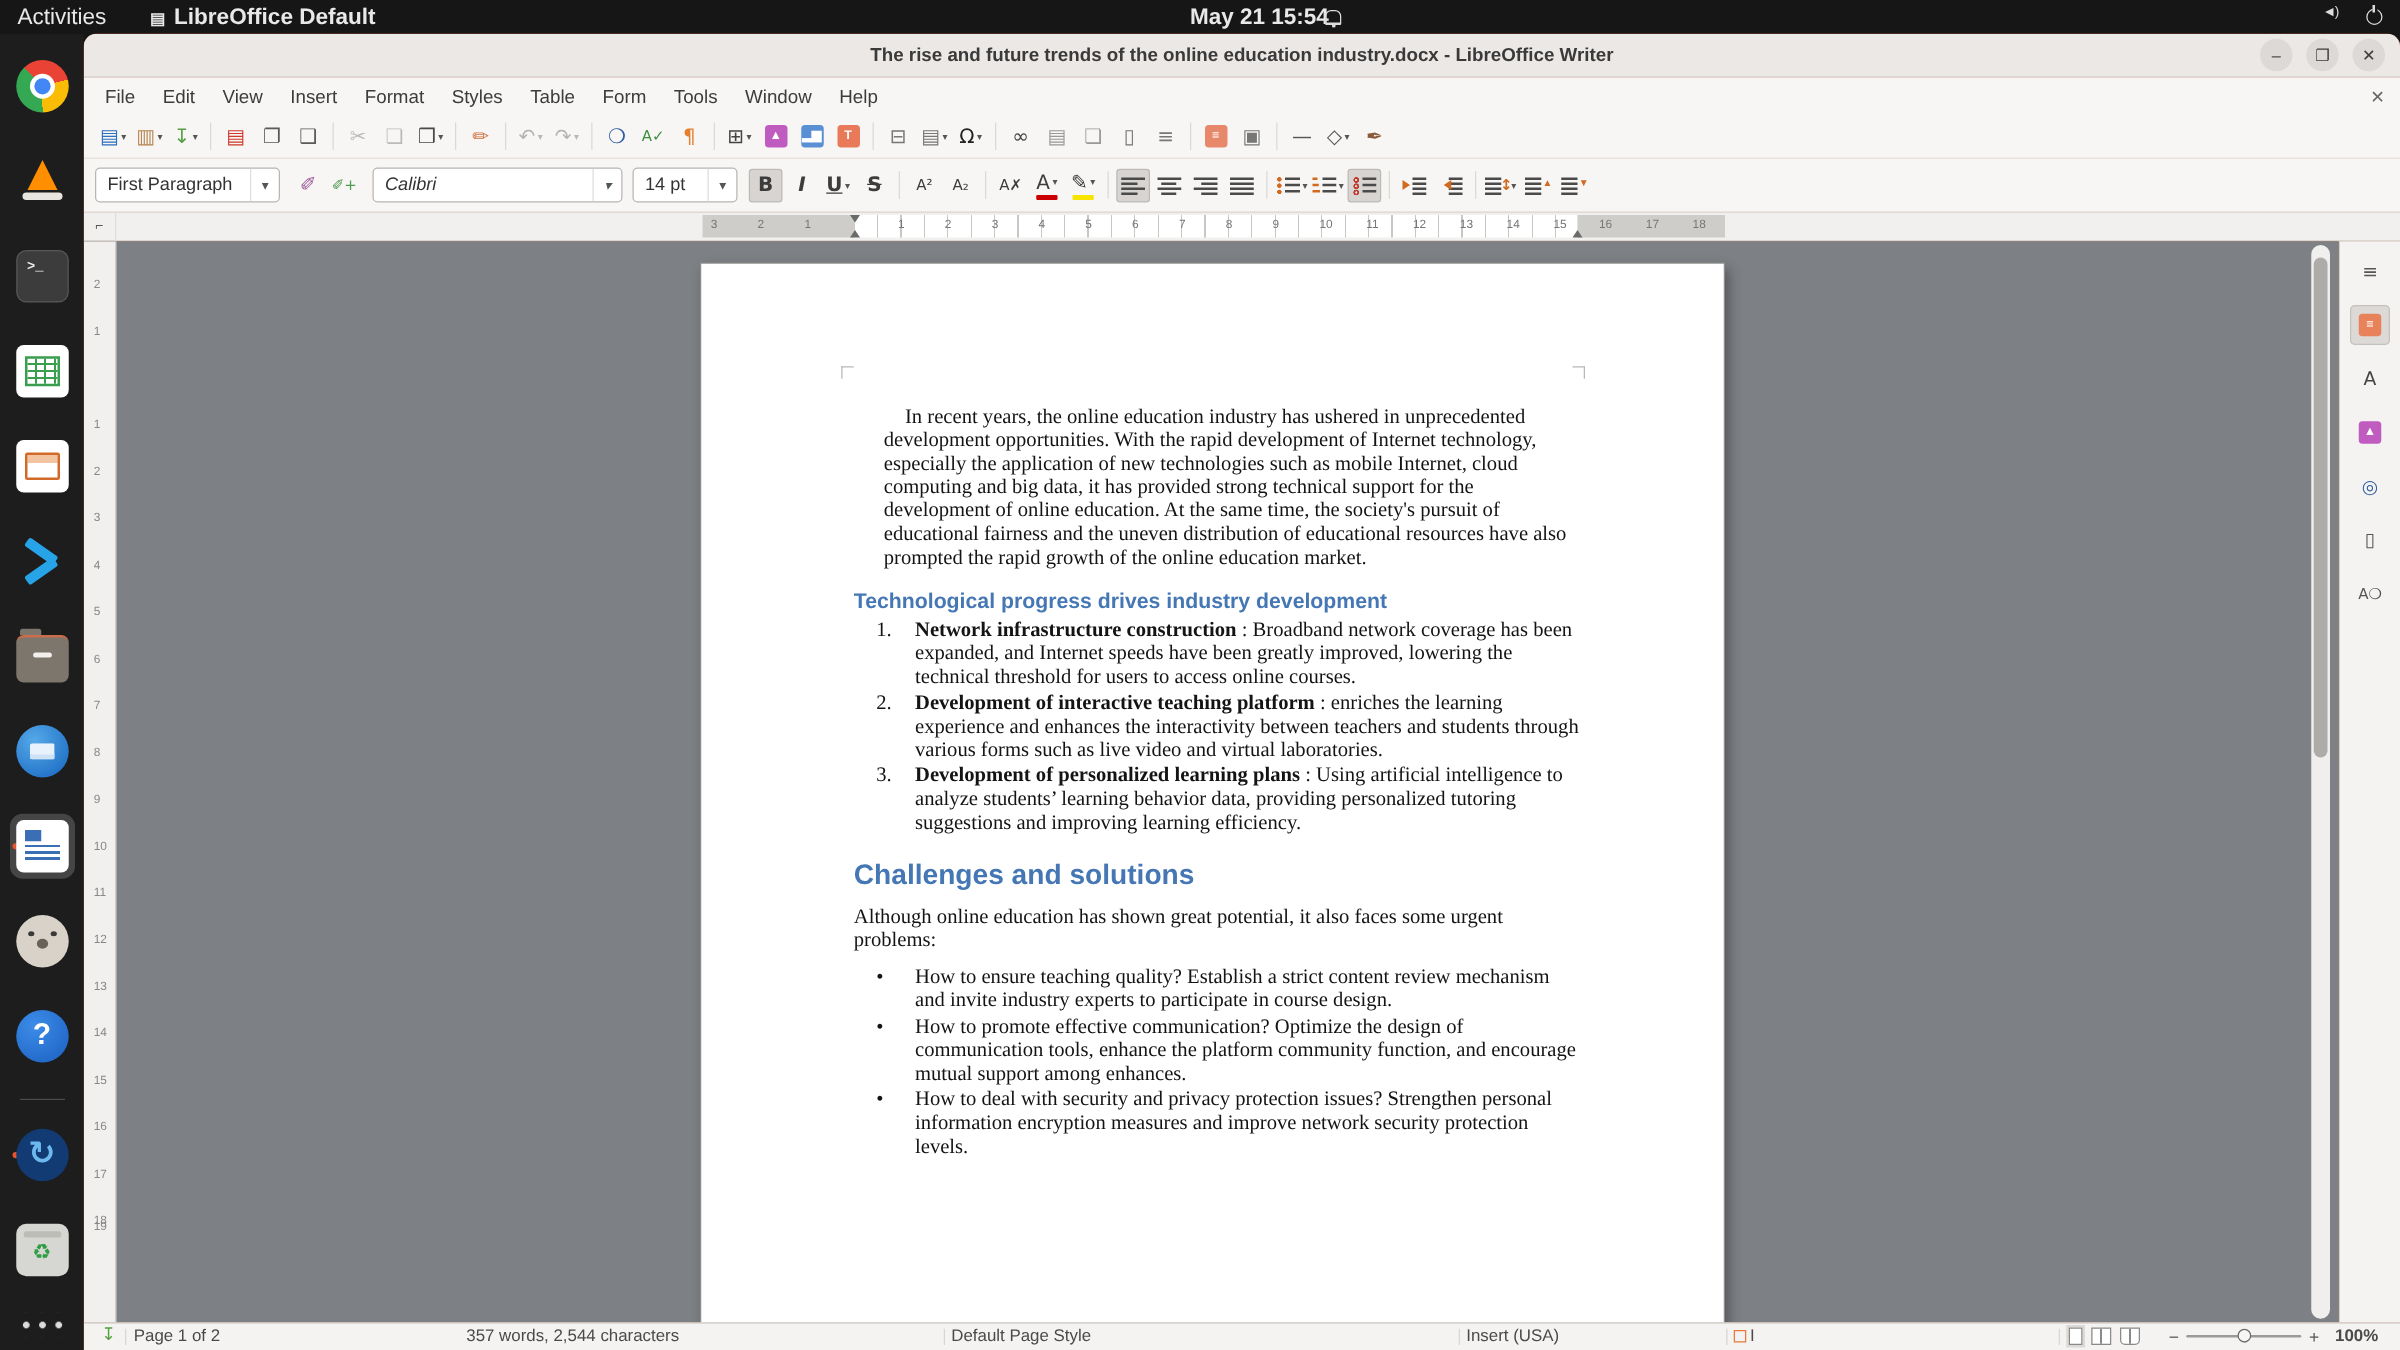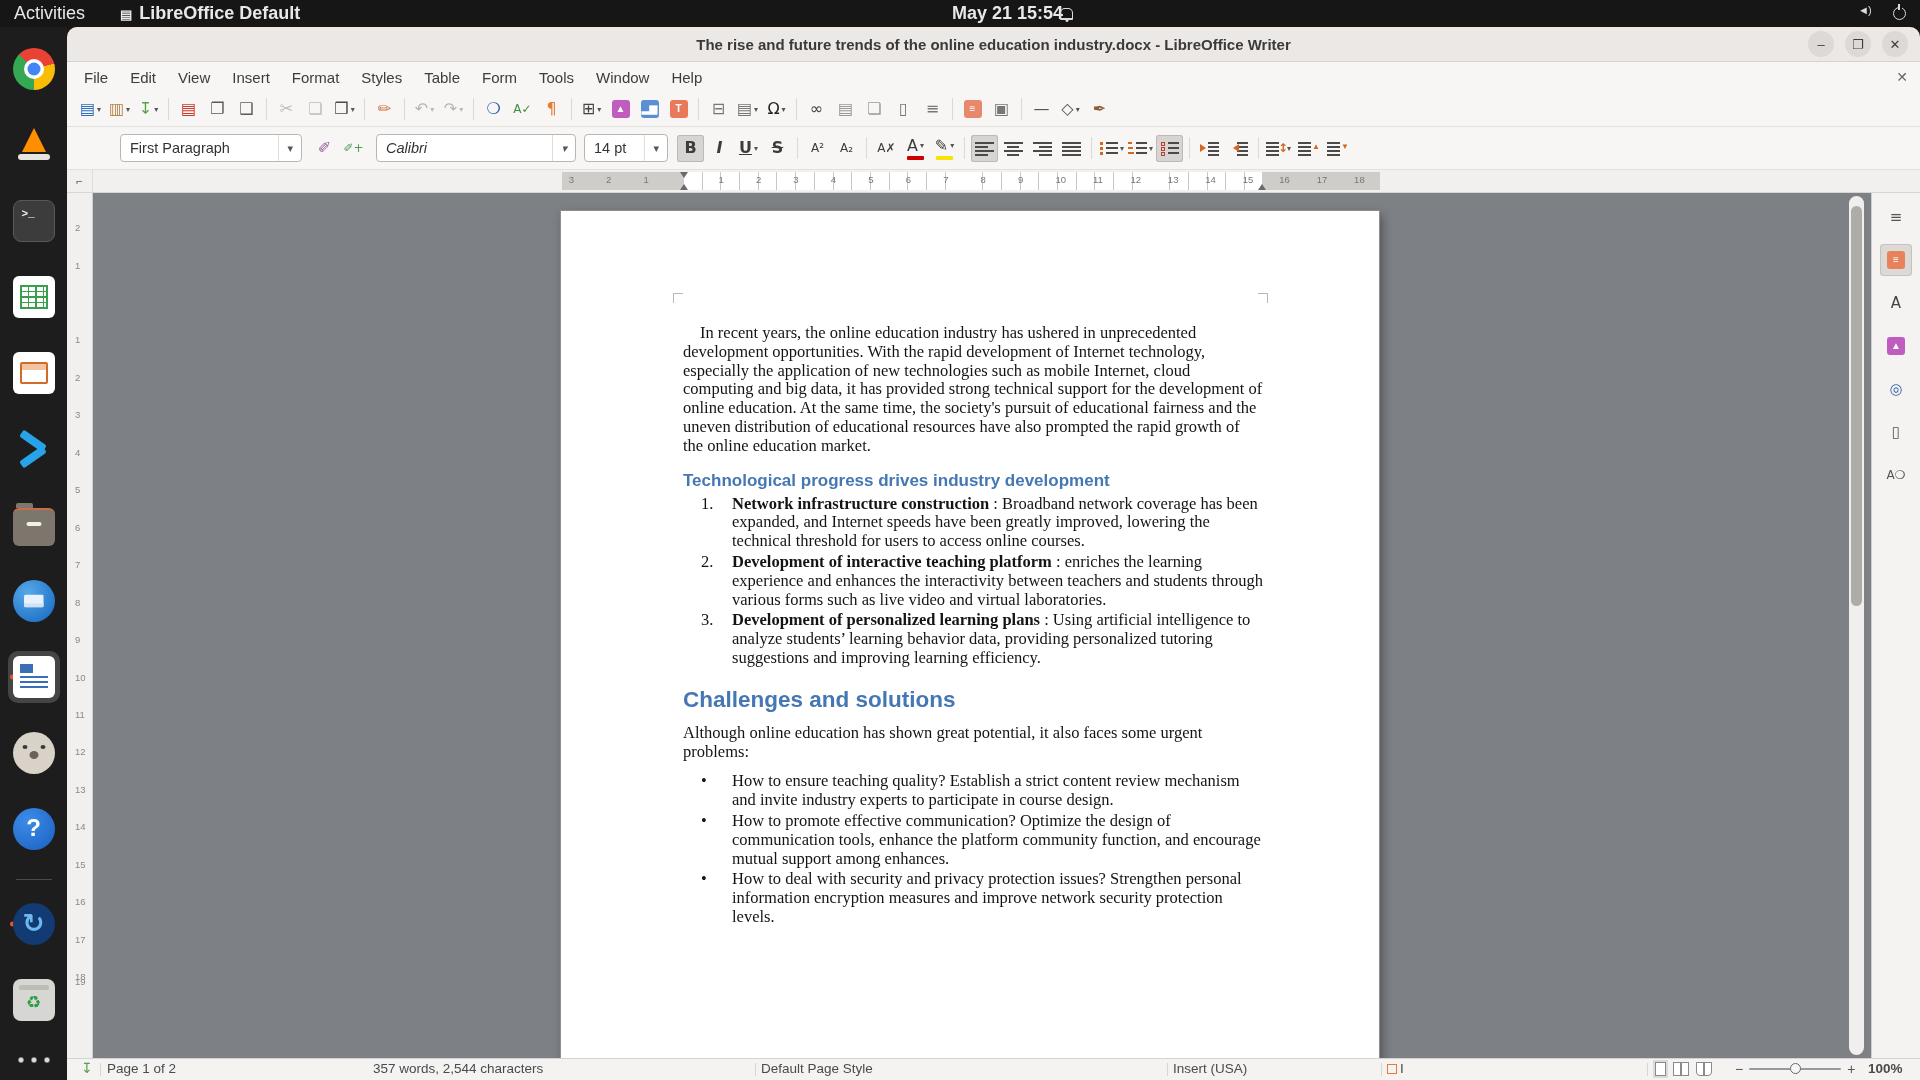--- a/index.html
+++ b/index.html
@@ -116,21 +116,21 @@
   .tbtn.hasbar{padding-bottom:5px;}
   .colorbar{position:absolute;left:5px;right:5px;bottom:4px;height:4px;border-radius:1px;}
   .fb-b{font-weight:bold;}
   .fb-i{font-style:italic;font-family:"Liberation Serif",serif;font-weight:bold;}
   .fb-u{text-decoration:underline;font-weight:bold;}
   .fb-s{text-decoration:line-through;font-weight:bold;}
   .combo{height:28px;background:#fff;border:1px solid #b8b5b2;border-radius:4px;display:flex;
         align-items:center;padding:0 0 0 9px;font-size:14.5px;color:#333;margin-right:8px;box-sizing:border-box;}
   .combo .chev{margin-left:auto;color:#555;font-size:11px;padding:0 8px;height:100%;display:flex;
         align-items:center;border-left:1px solid #e0ddda;}
-  .cb-style{width:182px;margin-left:44px;}
+  .cb-style{width:148px;}
   .cb-font{width:200px;font-style:italic;}
   .cb-size{width:84px;}
   
   .ic{position:relative;width:19px;height:15px;display:inline-block;background-repeat:no-repeat;}
   .ic-al-left{background-image:linear-gradient(#4a4a4a,#4a4a4a),linear-gradient(#4a4a4a,#4a4a4a),linear-gradient(#4a4a4a,#4a4a4a),linear-gradient(#4a4a4a,#4a4a4a);
         background-size:100% 2px,70% 2px,100% 2px,70% 2px;background-position:0 1px,0 5px,0 9px,0 13px;}
   .ic-al-center{background-image:linear-gradient(#4a4a4a,#4a4a4a),linear-gradient(#4a4a4a,#4a4a4a),linear-gradient(#4a4a4a,#4a4a4a),linear-gradient(#4a4a4a,#4a4a4a);
         background-size:100% 2px,64% 2px,100% 2px,64% 2px;background-position:0 1px,50% 5px,0 9px,50% 13px;}
   .ic-al-right{background-image:linear-gradient(#4a4a4a,#4a4a4a),linear-gradient(#4a4a4a,#4a4a4a),linear-gradient(#4a4a4a,#4a4a4a),linear-gradient(#4a4a4a,#4a4a4a);
         background-size:100% 2px,70% 2px,100% 2px,70% 2px;background-position:0 1px,100% 5px,0 9px,100% 13px;}
@@ -182,21 +182,21 @@
   
   .page{position:absolute;left:494px;top:18px;width:818px;height:1200px;background:#fff;
         box-shadow:0 0 0 1px #8e8e8e,3px 4px 10px rgba(0,0,0,.38);}
   .page-inner{position:absolute;left:122px;top:92px;width:580px;color:#141414;}
   .corner{position:absolute;width:9px;height:9px;}
   .c-tl{left:112px;top:82px;border-left:1px solid #b8b8b8;border-top:1px solid #b8b8b8;}
   .c-tr{left:697px;top:82px;border-right:1px solid #b8b8b8;border-top:1px solid #b8b8b8;}
   .doc-title{position:relative;font:700 22.5px/27px "Liberation Sans",sans-serif;color:#4577b4;margin:13px 0 0;}
   .caret{position:absolute;left:-2px;top:2px;width:1.5px;height:24px;background:#1a1a1a;}
   .serif{font-family:"Liberation Serif",serif;font-size:16.5px;line-height:18.8px;}
-  .intro{margin-top:21px;text-indent:17px;}
+  .intro{margin-top:21px;text-indent:17px;margin-left:24px;}
   .h3{font:700 17px/20px "Liberation Sans",sans-serif;color:#4577b4;margin-top:15px;}
   .dlist{margin-top:4px;}
   .dli{display:flex;padding-left:18px;margin-top:2px;}
   .dnum{flex:none;width:31px;}
   .dtext{flex:1;}
   .h2{font:700 22.5px/26px "Liberation Sans",sans-serif;color:#4577b4;margin-top:19px;}
   .p2{margin-top:11px;}
   .blist{margin-top:11px;}
   
   .side{width:49px;background:#f4f3f1;border-left:1px solid #d0cecb;flex:none;

